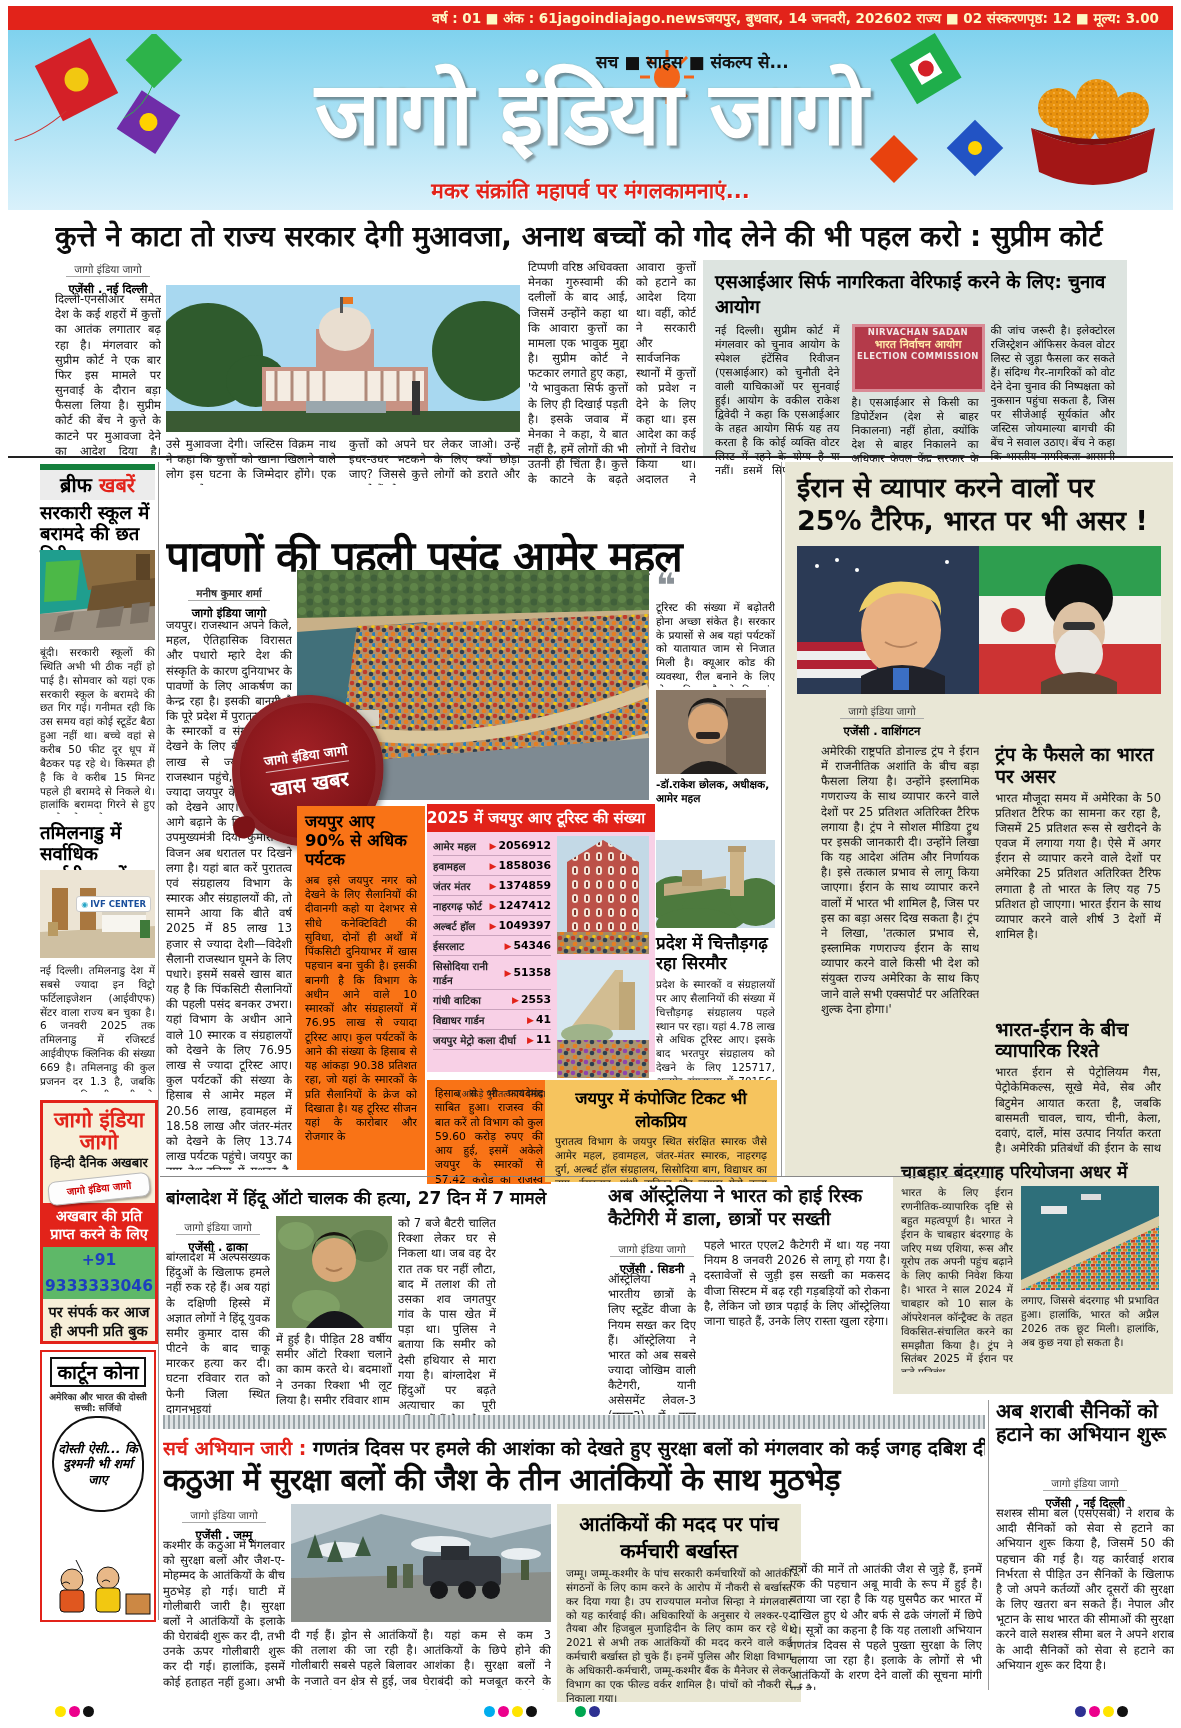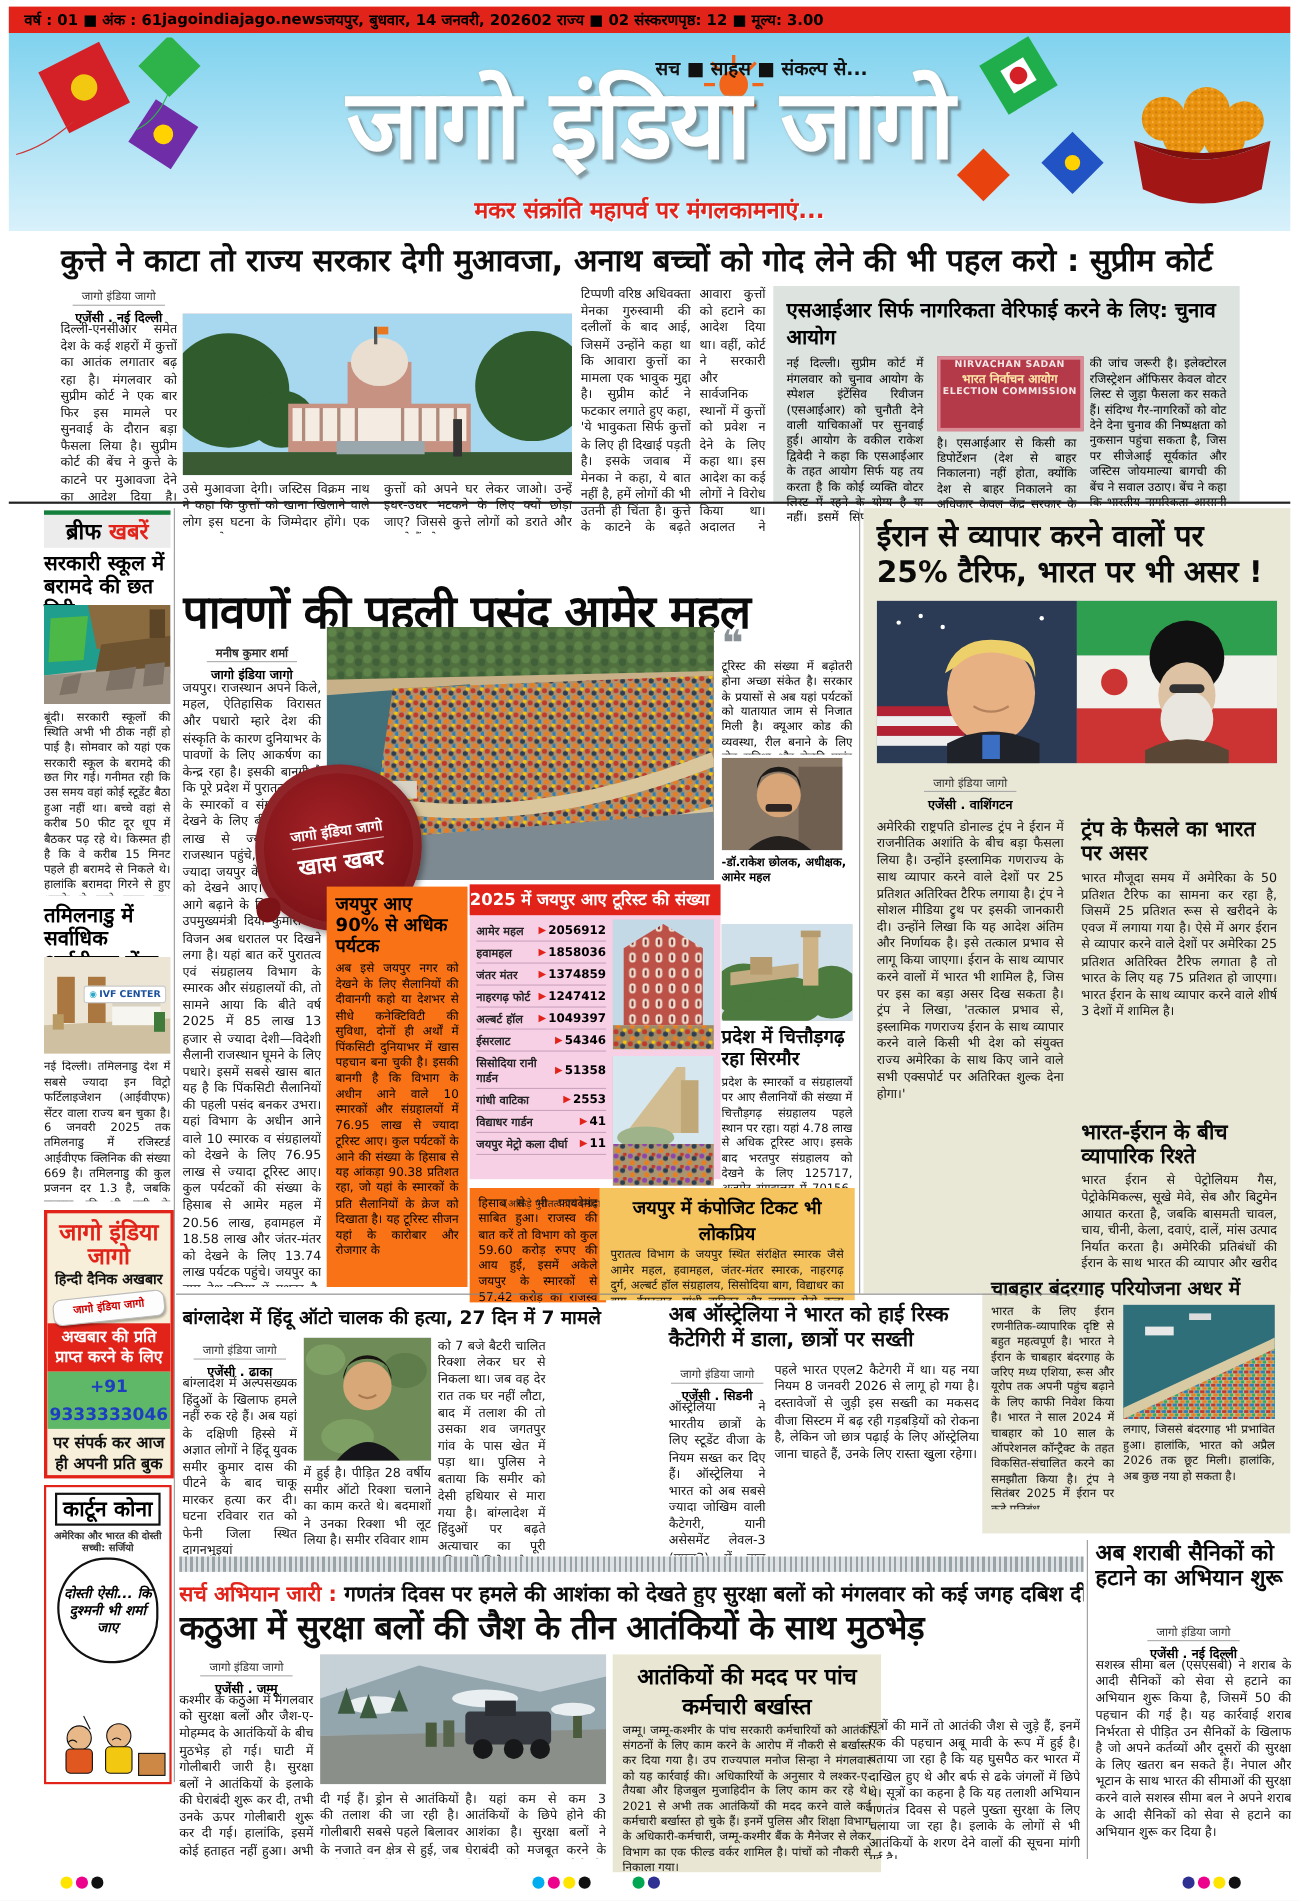--- a/index.html
+++ b/index.html
@@ -11,37 +11,37 @@
   .byline .org{display:inline-block;font-size:10.5px;color:#333;border-bottom:1px solid #aaa;padding:0 8px;}
   .byline .ag{font-weight:bold;font-size:11.5px;color:#000;}
   .hl{font-weight:800;color:#0d0d0d;}
   .nowrap{white-space:nowrap;overflow:hidden;}
   .red{color:#e2231a;}
   .imgbox{overflow:hidden;background:#ccc;}
   .imgbox svg{display:block;width:100%;height:100%;}
   .rule{background:#222;}
   .vline{background:#999;width:1px;}
   
-  #topbar{background:#e2231a;color:#000000;display:flex;align-items:center;justify-content:flex-start;padding:0 14px;font-weight:bold;font-size:13.5px;}
+  #topbar{background:#e2231a;color:#fef9c3;display:flex;align-items:center;justify-content:flex-end;padding:0 14px;font-weight:bold;font-size:13.5px;}
   
   #masthead{background:linear-gradient(#7fd2ee,#d9f1fb);overflow:hidden;}
   #mast-title{width:100%;text-align:center;font-size:88px;font-weight:900;color:#fff;line-height:1;letter-spacing:-2px;
     text-shadow:3px 3px 2px rgba(60,60,60,.45),0 0 2px #9bb;}
   #mast-tagline{font-size:17px;font-weight:800;color:#111;}
   #mast-sub{width:100%;text-align:center;font-size:21px;font-weight:800;color:#e2231a;text-shadow:1px 1px 0 #fff;}
   
   #sirbox{background:#dde4e0;padding:8px 12px;}
   #sirbox .title{font-size:18.5px;font-weight:800;margin-bottom:6px;color:#000;}
   #sirbox .cols{display:flex;gap:12px;}
   #sirbox .c{width:127px;font-size:10.8px;line-height:1.3;text-align:justify;overflow:hidden;height:150px;}
   #plaque{width:127px;height:62px;background:#b43a4a;border:3px solid #d98b96;color:#fff;text-align:center;line-height:1.25;margin-bottom:4px;}
   #plaque .l1,#plaque .l3{font-size:8.5px;font-weight:bold;letter-spacing:.5px;color:#f3e6e6;}
   #plaque .l2{font-size:11px;font-weight:bold;color:#ffe9a8;}
   
-  #brief-head{background:#ececec;text-align:center;font-size:20px;font-weight:900;line-height:30px;border-top:4px solid #15803d;}
+  #brief-head{background:#ececec;text-align:center;font-size:20px;font-weight:900;line-height:30px;border-top:6px solid #15803d;}
   .brief-title{font-size:18.5px;font-weight:800;line-height:1.15;color:#000;}
   
   #adbox{border:3px solid #e2231a;background:#f7efd9;text-align:center;overflow:hidden;}
   #ad-l1{color:#e2231a;font-size:21px;font-weight:900;line-height:1.05;padding-top:6px;}
   #ad-l2{color:#111;font-size:13px;font-weight:800;}
   #ad-roll{margin:6px auto 2px;width:100px;height:22px;background:#fdfdfd;border:1px solid #bbb;border-radius:8px;transform:rotate(-6deg);
     font-size:10px;font-weight:900;color:#c00;line-height:22px;box-shadow:1px 2px 2px rgba(0,0,0,.3);}
   #ad-red{background:#e2231a;color:#fff;font-size:14.5px;font-weight:800;line-height:1.25;padding:4px 2px;}
   #ad-green{background:#5eb868;color:#1d3fbf;font-size:15.5px;font-weight:900;line-height:26px;}
   #ad-bot{font-size:14.5px;font-weight:800;color:#111;line-height:1.3;padding:4px 2px;}
@@ -531,21 +531,21 @@
         <ellipse cx="282" cy="86" rx="26" ry="30" fill="#ddc2a4"></ellipse>
         <ellipse cx="282" cy="108" rx="24" ry="26" fill="#e9e6e0"></ellipse>
         <rect x="266" y="76" width="32" height="8" rx="4" fill="#333"></rect>
         <path d="M244 136 q38 -20 76 0 l0 12 l-76 0 z" fill="#5a4634"></path>
       </svg>
     </div>
     <div class="byline" style="width:170px;">
       <span class="org">जागो इंडिया जागो</span><br>
       <span class="ag">एजेंसी . वाशिंगटन</span>
     </div>
-    <div style="display:flex;gap:16px;margin-top:4px;">
+    <div style="display:flex;gap:16px;margin-top:4px;margin-left:24px;">
       <div class="txt" style="width:170px;height:408px;">अमेरिकी राष्ट्रपति डोनाल्ड ट्रंप ने ईरान में राजनीतिक अशांति के बीच बड़ा फैसला लिया है। उन्होंने इस्लामिक गणराज्य के साथ व्यापार करने वाले देशों पर 25 प्रतिशत अतिरिक्त टैरिफ लगाया है। ट्रंप ने सोशल मीडिया ट्रुथ पर इसकी जानकारी दी। उन्होंने लिखा कि यह आदेश अंतिम और निर्णायक है। इसे तत्काल प्रभाव से लागू किया जाएगा। ईरान के साथ व्यापार करने वालों में भारत भी शामिल है, जिस पर इस का बड़ा असर दिख सकता है। ट्रंप ने लिखा, 'तत्काल प्रभाव से, इस्लामिक गणराज्य ईरान के साथ व्यापार करने वाले किसी भी देश को संयुक्त राज्य अमेरिका के साथ किए जाने वाले सभी एक्सपोर्ट पर अतिरिक्त शुल्क देना होगा।'</div>
       <div style="width:178px;">
         <div class="subh">ट्रंप के फैसले का भारत पर असर</div>
         <div class="txt" style="height:222px;margin-top:3px;">भारत मौजूदा समय में अमेरिका के 50 प्रतिशत टैरिफ का सामना कर रहा है, जिसमें 25 प्रतिशत रूस से खरीदने के एवज में लगाया गया है। ऐसे में अगर ईरान से व्यापार करने वाले देशों पर अमेरिका 25 प्रतिशत अतिरिक्त टैरिफ लगाता है तो भारत के लिए यह 75 प्रतिशत हो जाएगा। भारत ईरान के साथ व्यापार करने वाले शीर्ष 3 देशों में शामिल है।</div>
         <div class="subh" style="margin-top:6px;">भारत-ईरान के बीच व्यापारिक रिश्ते</div>
         <div class="txt" style="height:104px;margin-top:3px;">भारत ईरान से पेट्रोलियम गैस, पेट्रोकेमिकल्स, सूखे मेवे, सेब और बिटुमेन आयात करता है, जबकि बासमती चावल, चाय, चीनी, केला, दवाएं, दालें, मांस उत्पाद निर्यात करता है। अमेरिकी प्रतिबंधों की ईरान के साथ भारत की व्यापार और खरीद पर बड़ी मांग है। वित्त वर्ष 2024-25 में द्विपक्षीय व्यापार 1.68 अरब डॉलर का रहा, जिसमें 1.24 अरब डॉलर का आयात शामिल है।</div>
       </div>
     </div>
   </div>
 

